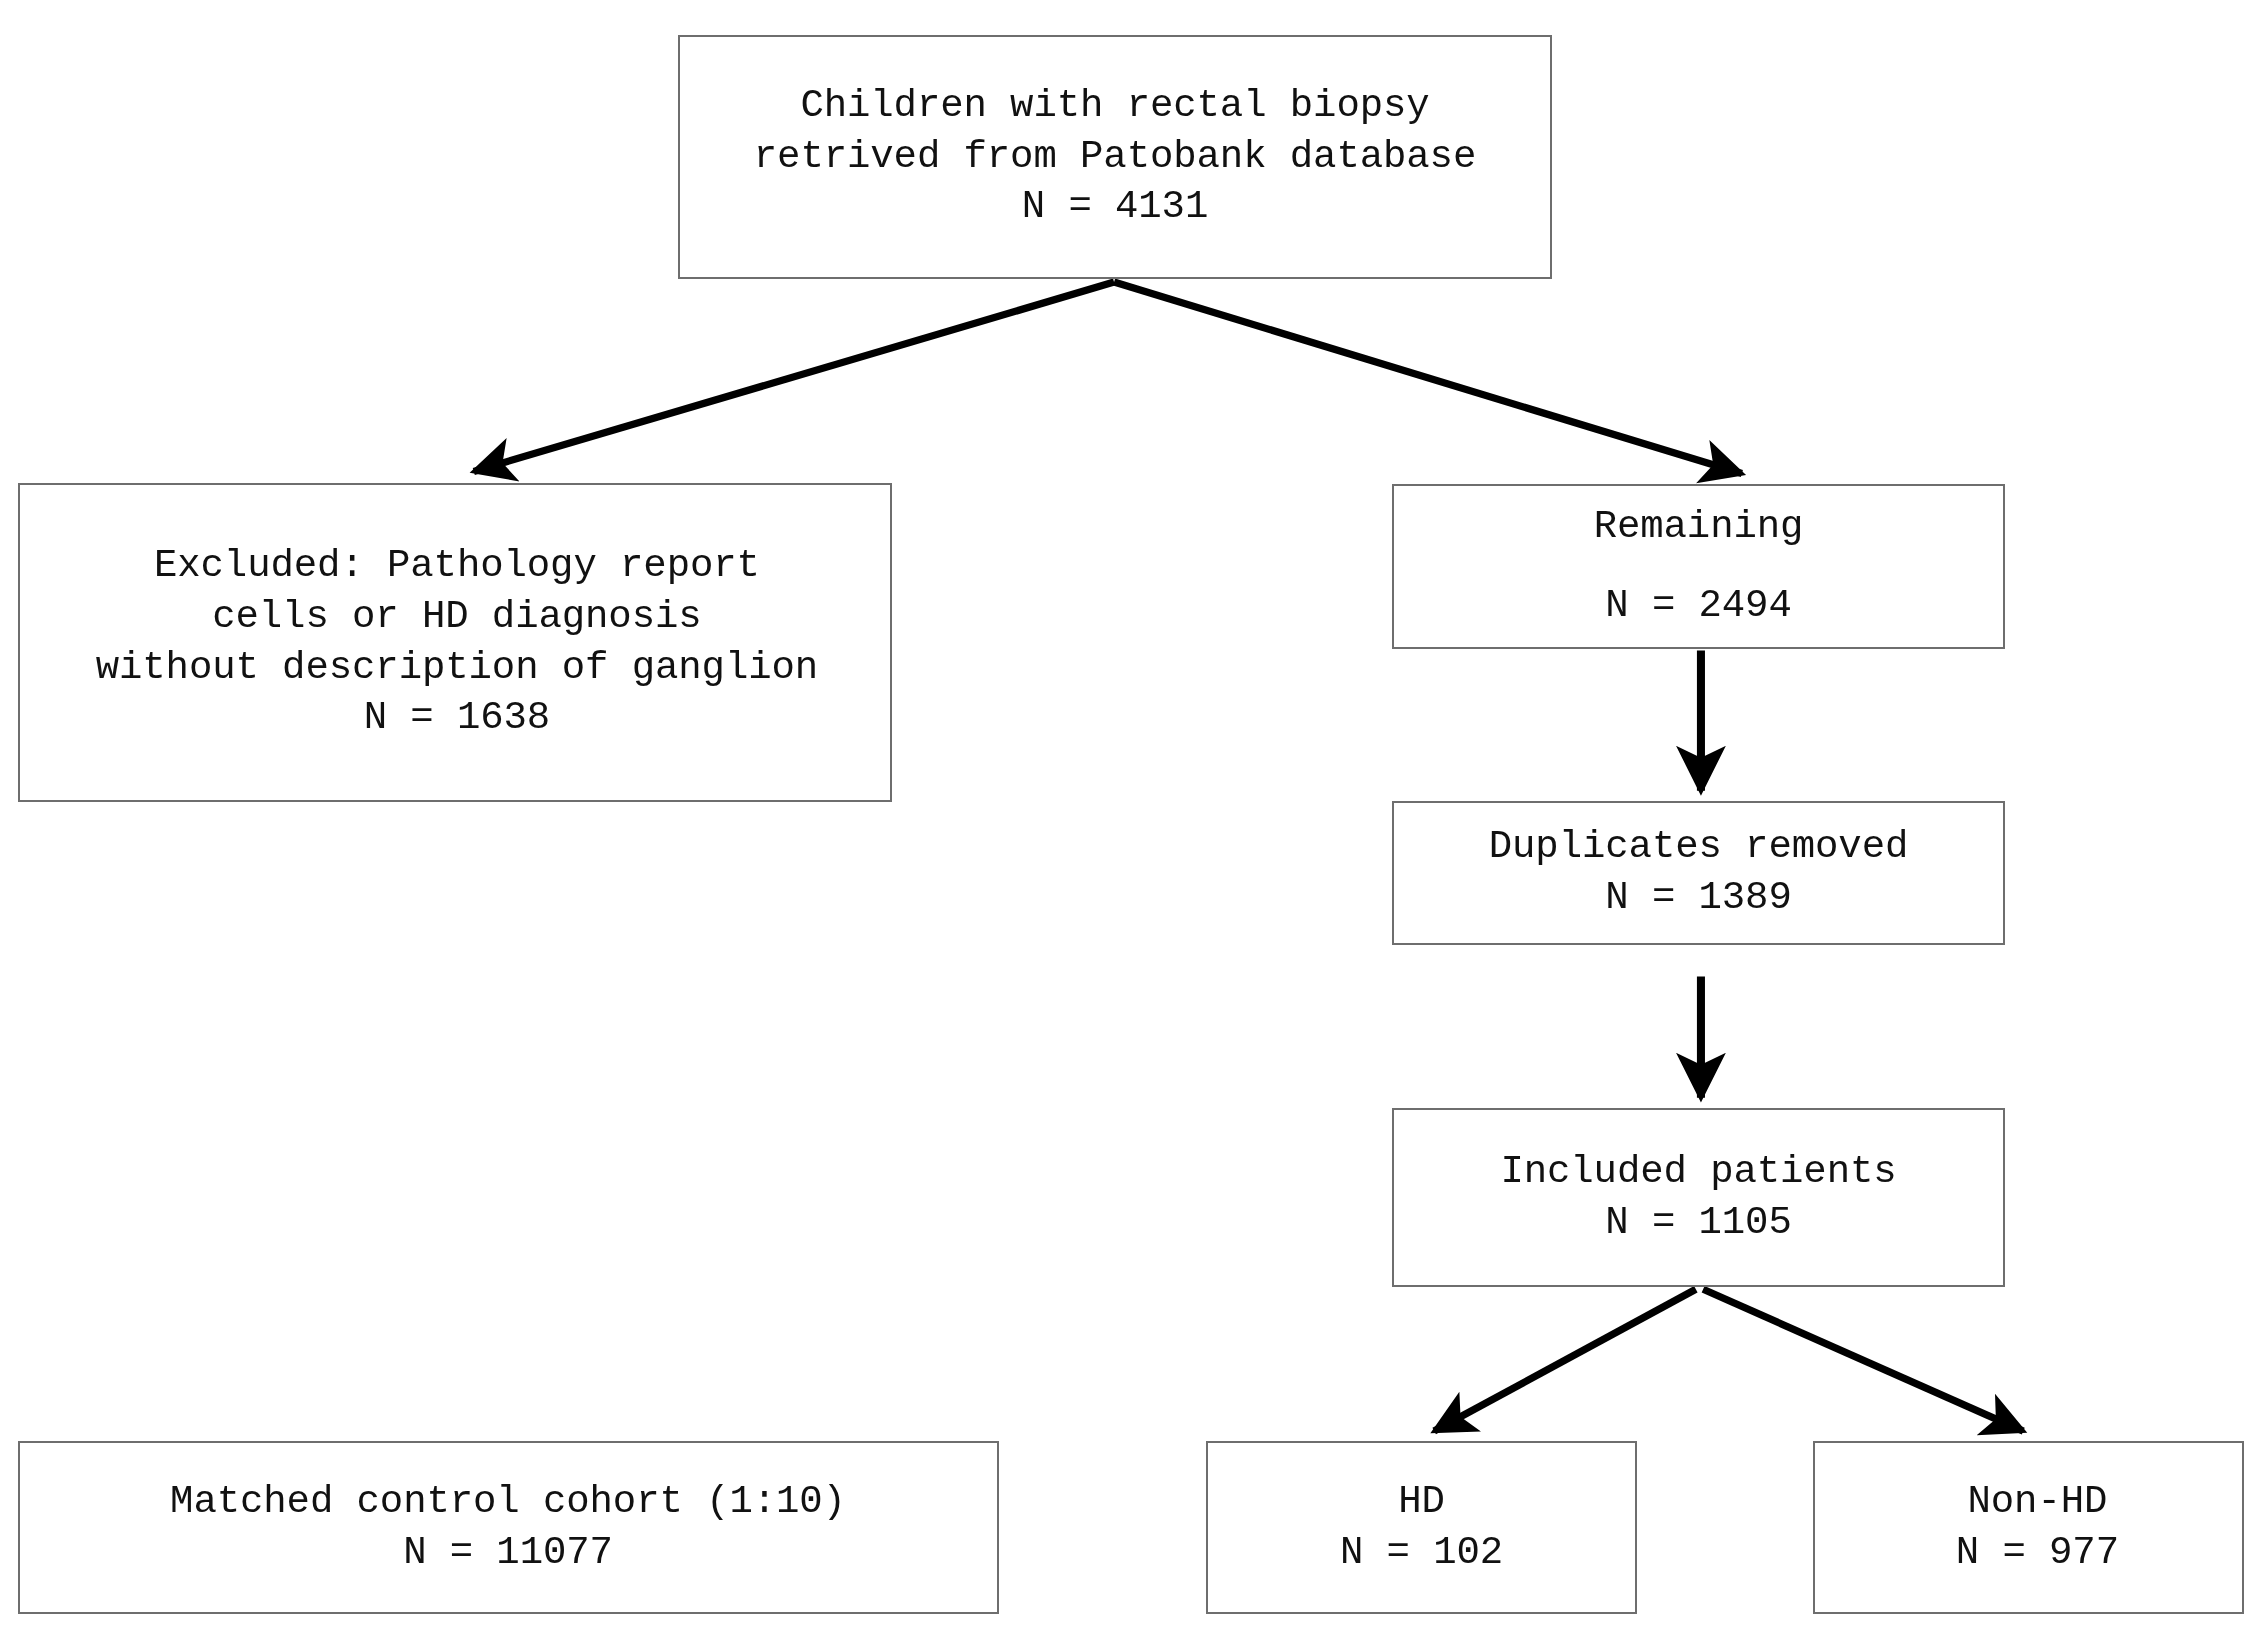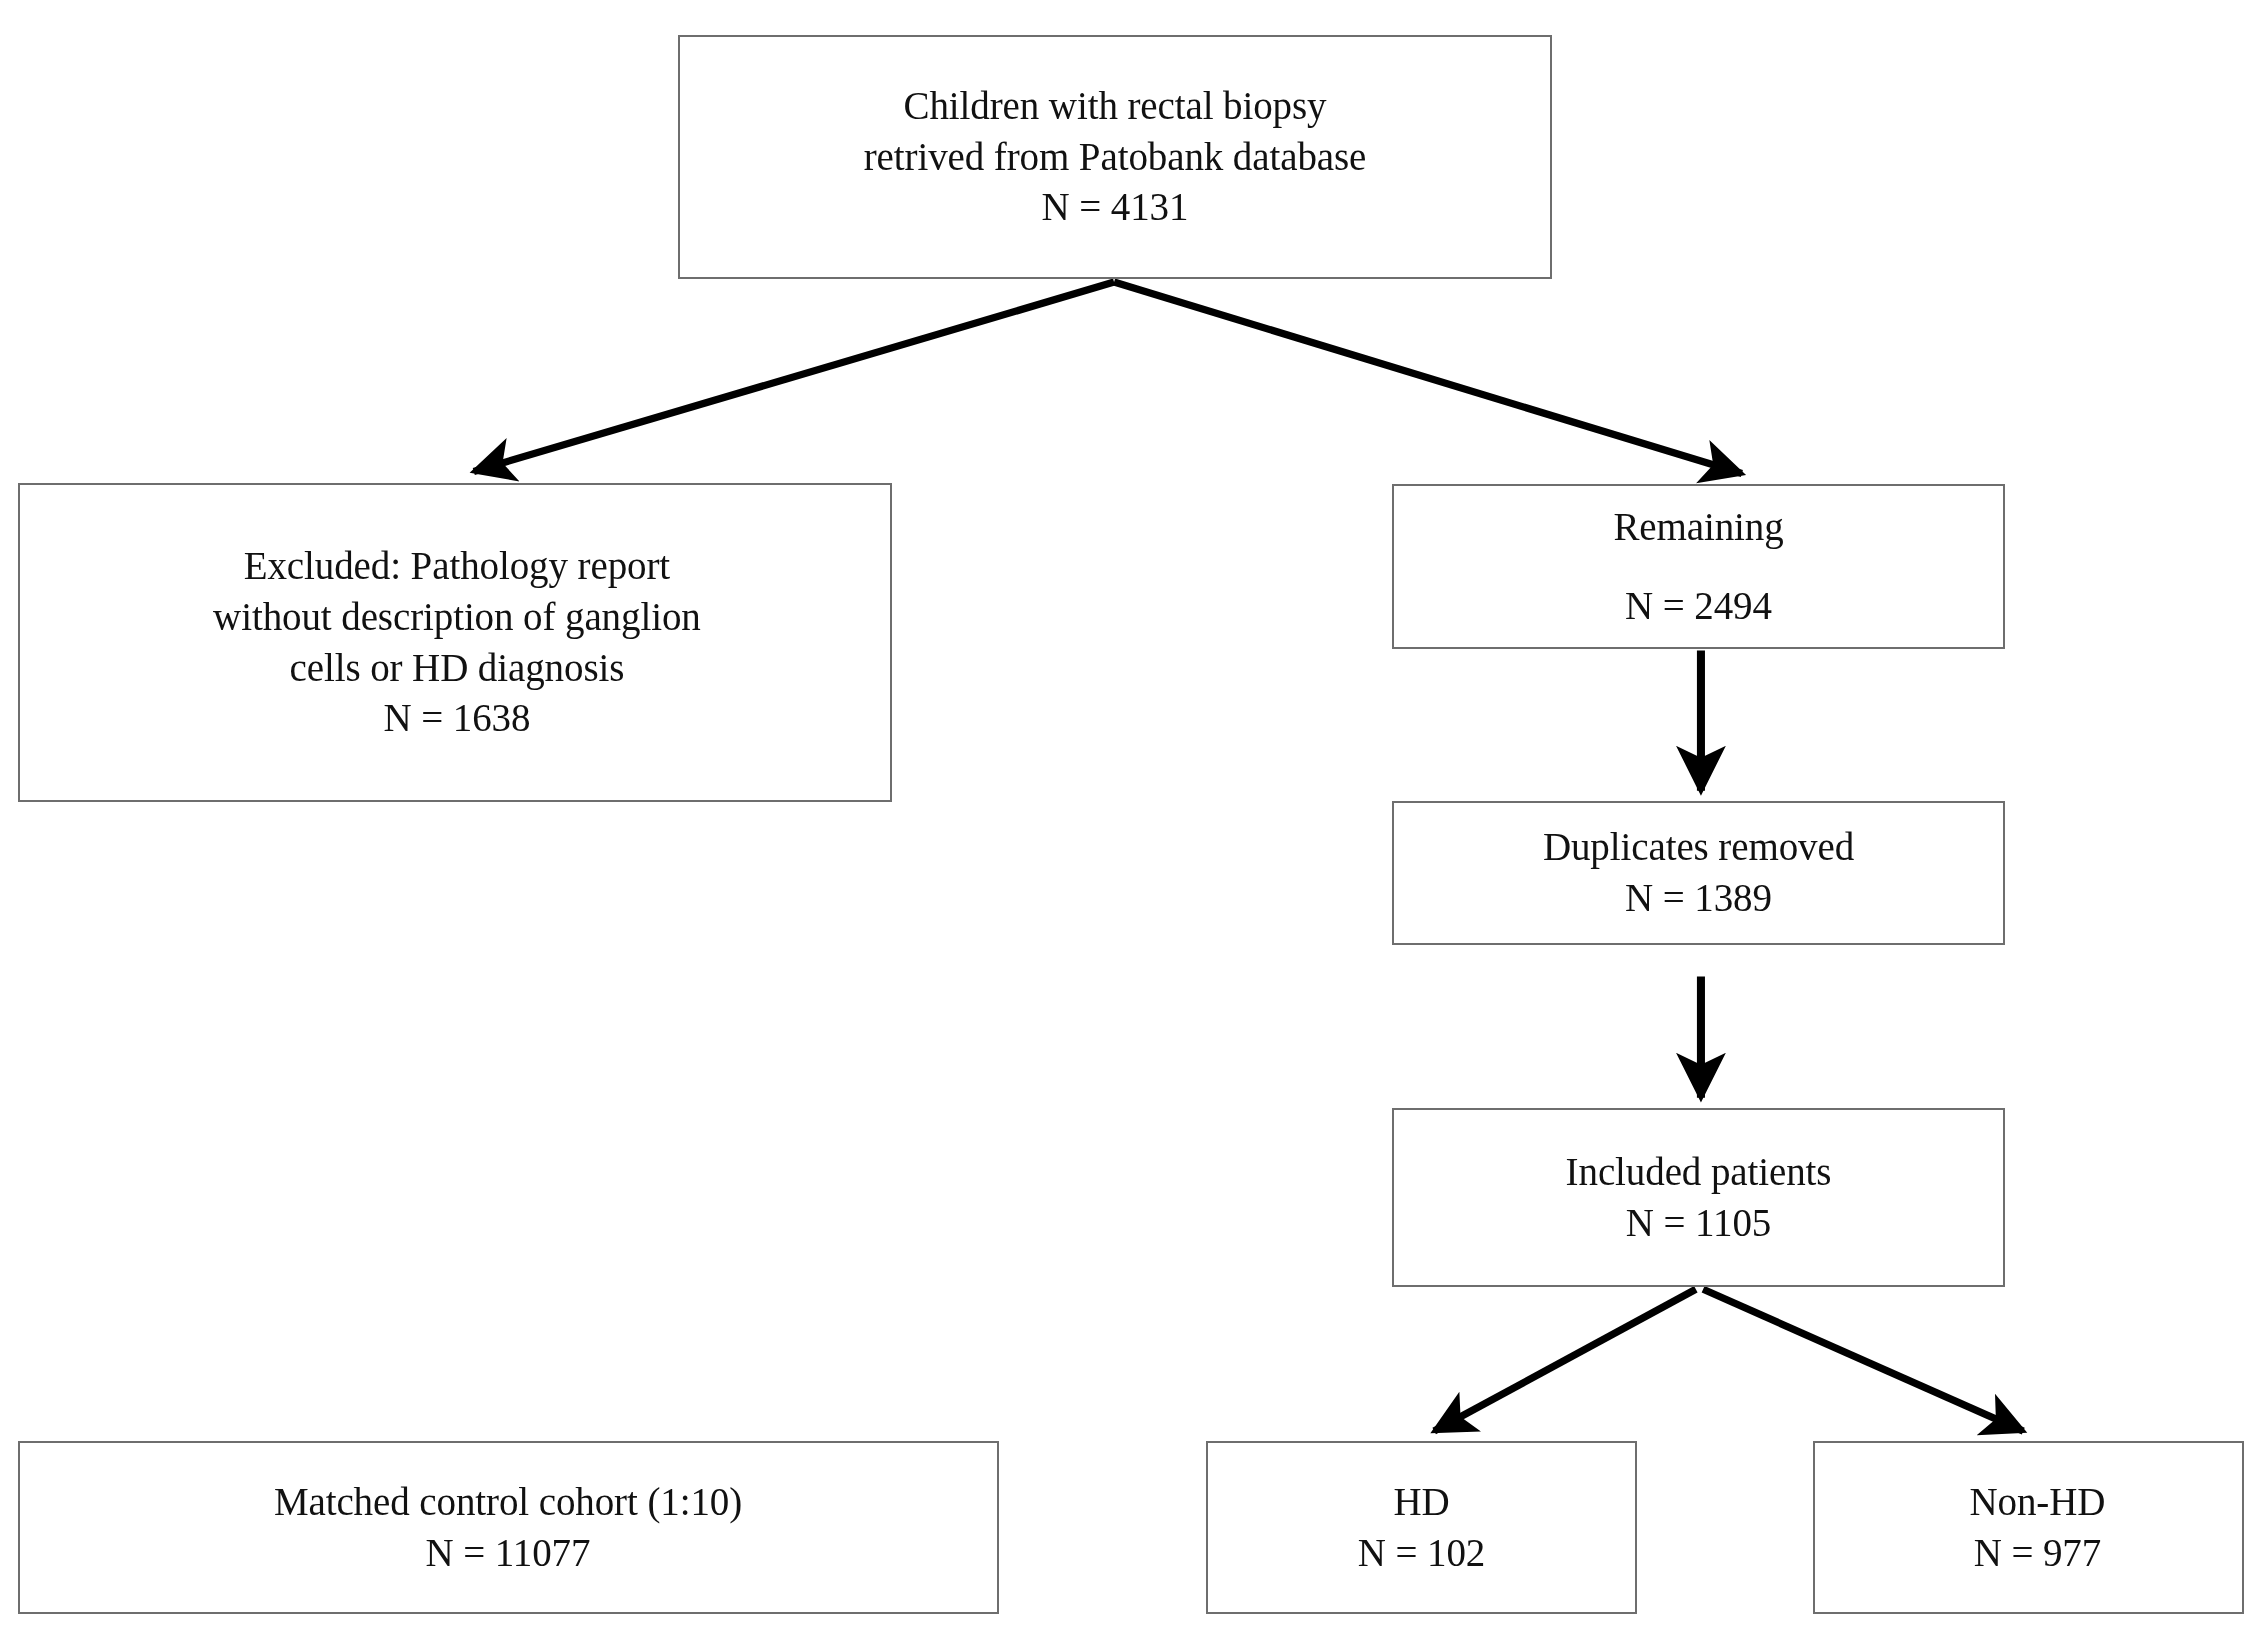--- a/index.html
+++ b/index.html
@@ -5,21 +5,21 @@
   html, body {
     margin: 0;
     padding: 0;
     background: #ffffff;
   }
   #canvas {
     position: relative;
     width: 2261px;
     height: 1643px;
     background: #ffffff;
-    font-family: Liberation Serif, serif;
+    font-family: Liberation Mono, monospace;
     overflow: hidden;
   }
   .node {
     position: absolute;
     box-sizing: border-box;
     border: 2.2px solid #6e6e6e;
     background: #ffffff;
     display: flex;
     flex-direction: column;
     align-items: center;
@@ -79,22 +79,22 @@
   </svg>
 
   <div class="node" id="node-source">
     <span class="ln">Children with rectal biopsy</span>
     <span class="ln">retrived from Patobank database</span>
     <span class="ln">N = 4131</span>
   </div>
 
   <div class="node" id="node-excluded">
     <span class="ln">Excluded: Pathology report</span>
+    <span class="ln">cells or HD diagnosis</span>
     <span class="ln">without description of ganglion</span>
-    <span class="ln">cells or HD diagnosis</span>
     <span class="ln">N = 1638</span>
   </div>
 
   <div class="node" id="node-remaining">
     <span class="ln">Remaining</span>
     <span class="ln">N = 2494</span>
   </div>
 
   <div class="node" id="node-duplicates">
     <span class="ln">Duplicates removed</span>

